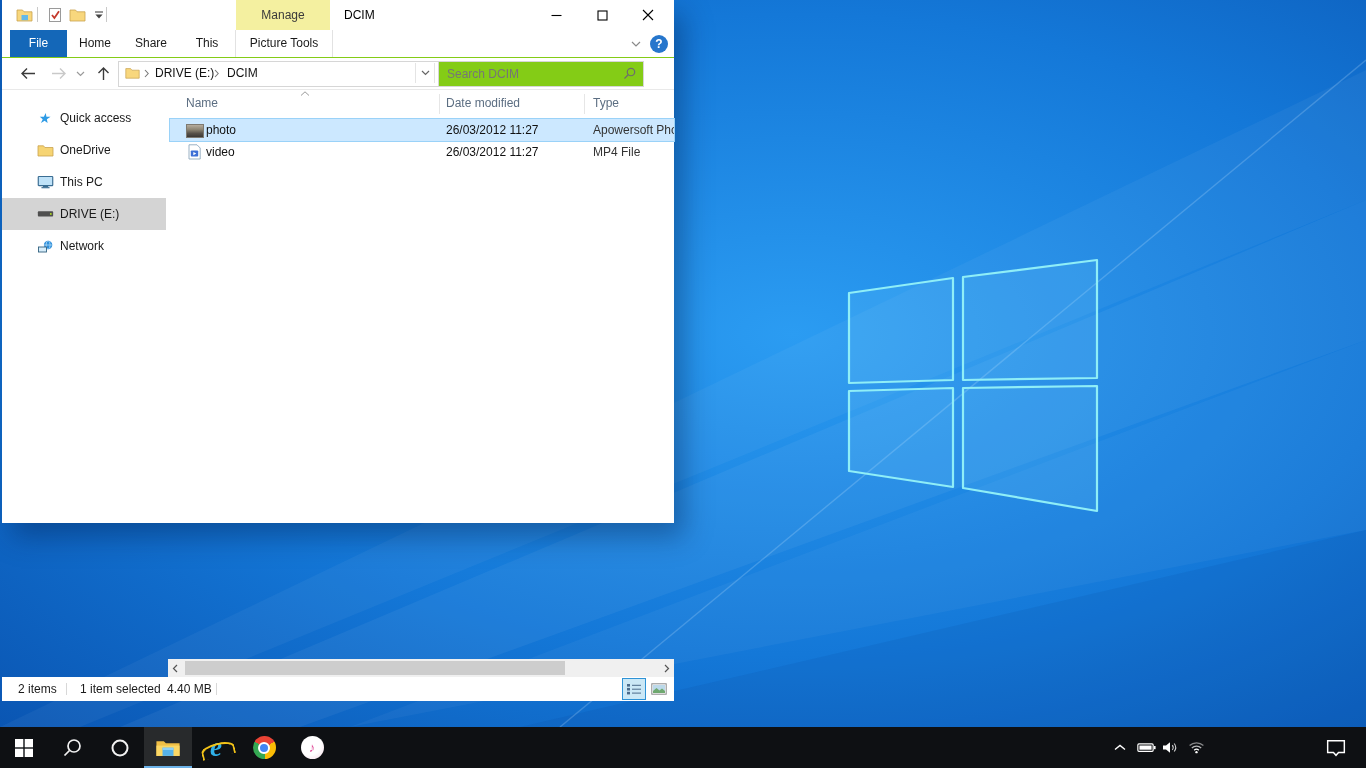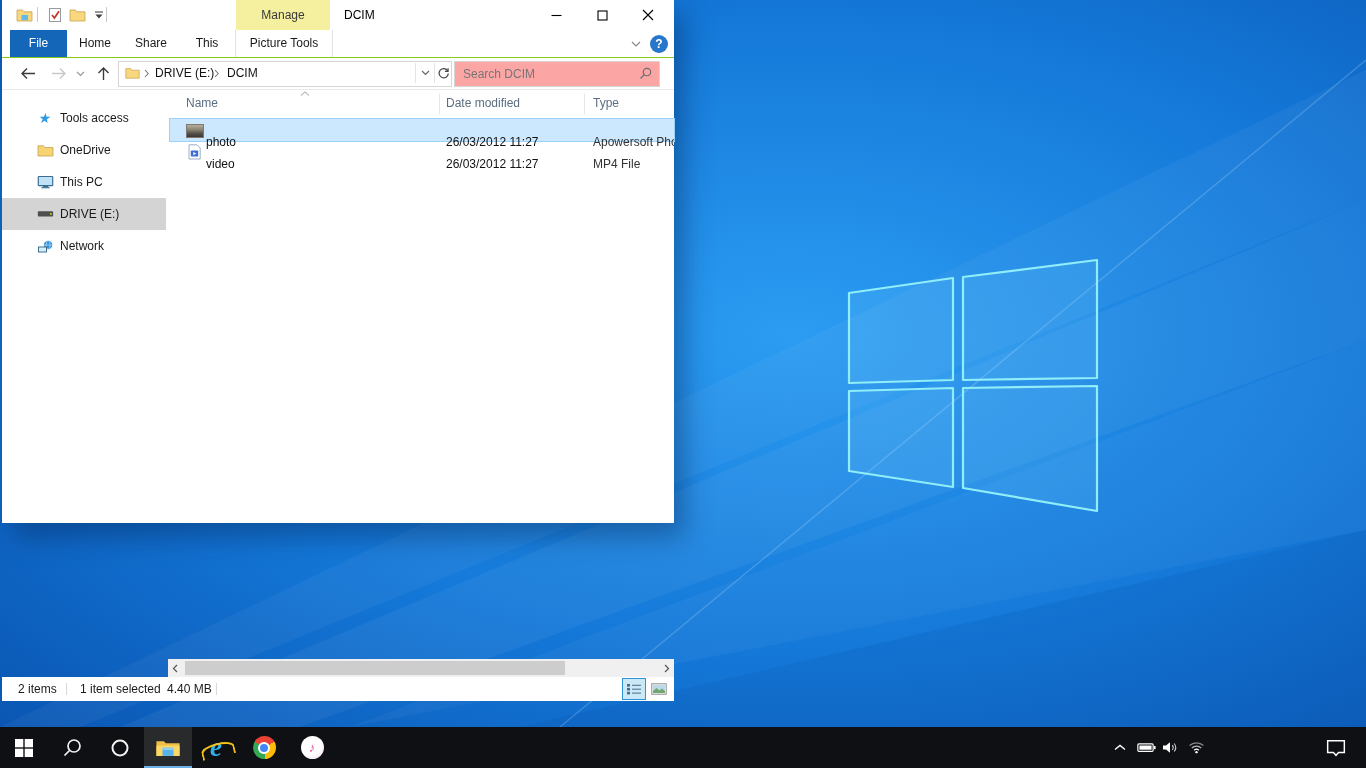--- a/index.html
+++ b/index.html
@@ -33,37 +33,37 @@
   .tab-view{left:177px;width:56px}
   .tab-pt{left:233px;width:96px;border-left:1px solid #e2e2e2;border-right:1px solid #e2e2e2;background:#fff}
   .ribbon-chev{position:absolute;left:626px;top:8px;width:16px;height:12px;display:flex;align-items:center;justify-content:center}
   .helpbtn{position:absolute;left:648px;top:5px;width:18px;height:18px;border-radius:50%;background:#2676cc;
            color:#fff;font-weight:bold;display:flex;align-items:center;justify-content:center;font-size:12px}
 
   .addrrow{position:absolute;left:0;top:58px;width:672px;height:31px;background:#fff;border-bottom:1px solid #e9e9e9}
   .navbtn{position:absolute;top:8px;width:18px;height:15px;display:flex;align-items:center;justify-content:center}
   .crumbbox{position:absolute;left:116px;top:3px;width:332px;height:24px;border:1px solid #d6d6d6;background:#fff}
   .crumb-el{position:absolute;top:0;height:22px;display:flex;align-items:center}
-  .searchbox{position:absolute;left:452px;top:3px;width:204px;height:24px;border:1px solid #d6d6d6;background:#fca5a5}
+  .searchbox{position:absolute;left:436px;top:3px;width:204px;height:24px;border:1px solid #d6d6d6;background:#84cc16}
   .searchbox input{position:absolute;left:6px;top:2px;width:170px;height:18px;border:0;outline:none;
                    font-family:inherit;font-size:12px;color:#333;background:transparent}
   .searchbox input::placeholder{color:#767676;opacity:1}
 
   
   .side-item{position:absolute;left:0;width:164px;height:32px;display:flex;align-items:center;cursor:default}
   .side-item .ic{width:18px;margin-left:34px;display:flex;justify-content:center}
   .side-item .lbl{margin-left:6px;color:#1a1a1a}
   .side-sel{background:#d4d4d4}
 
   
   .hdr-txt{position:absolute;top:96px;color:#5c6e82}
   .hdr-sep{position:absolute;top:94px;width:1px;height:20px;background:#e6e6e6}
   .row{position:absolute;left:168px;width:504px;height:22px}
   .row-sel{background:#cce8ff;outline:1px solid #9ad2f8}
-  .cell{position:absolute;top:12px;height:22px;line-height:22px;overflow:hidden}
+  .cell{position:absolute;top:0;height:22px;line-height:22px;overflow:hidden}
   .ph-ic{position:absolute;left:16px;top:5px;width:16px;height:12px;border:1px solid #7e7a72;
          background:linear-gradient(180deg,#b6ad9e 0%,#8d8574 38%,#57514a 70%,#3b3835 100%)}
 
   
   .hscroll{position:absolute;left:166px;top:659px;width:506px;height:18px;background:#f0f0f0}
   .hs-arrow{position:absolute;top:0;width:14px;height:18px;display:flex;align-items:center;justify-content:center}
   .hs-thumb{position:absolute;left:17px;top:2px;width:380px;height:14px;background:#cdcdcd}
   .statusbar{position:absolute;left:0;top:677px;width:672px;height:24px;background:#fff}
   .st-txt{position:absolute;top:0;height:24px;line-height:24px;color:#1a1a1a}
   .st-sep{position:absolute;top:6px;width:1px;height:12px;background:#d8d8d8}
@@ -240,21 +240,21 @@
       <svg width="13" height="13" viewBox="0 0 14 14" style="position:absolute;right:7px;top:5px">
         <circle cx="8.6" cy="5.4" r="4" fill="none" stroke="#6d6d6d" stroke-width="1.3"></circle>
         <path d="M5.6 8.4L1.6 12.4" stroke="#6d6d6d" stroke-width="1.3"></path>
       </svg>
     </div>
   </div>
 
   <div>
     <div class="side-item" style="top:102px">
       <span class="ic" style="color:#2e9be5;font-size:14px;transform:skewX(-8deg)">★</span>
-      <span class="lbl">Tools access</span>
+      <span class="lbl">Quick access</span>
     </div>
     <div class="side-item" style="top:134px">
       <span class="ic">
         <svg width="17" height="13" viewBox="0 0 17 13">
           <path d="M1 1.8h5.5l1.4 1.7H16V12H1z" fill="#f6d473" stroke="#c9a24f" stroke-width="0.8"></path>
         </svg>
       </span>
       <span class="lbl">OneDrive</span>
     </div>
     <div class="side-item" style="top:166px">

